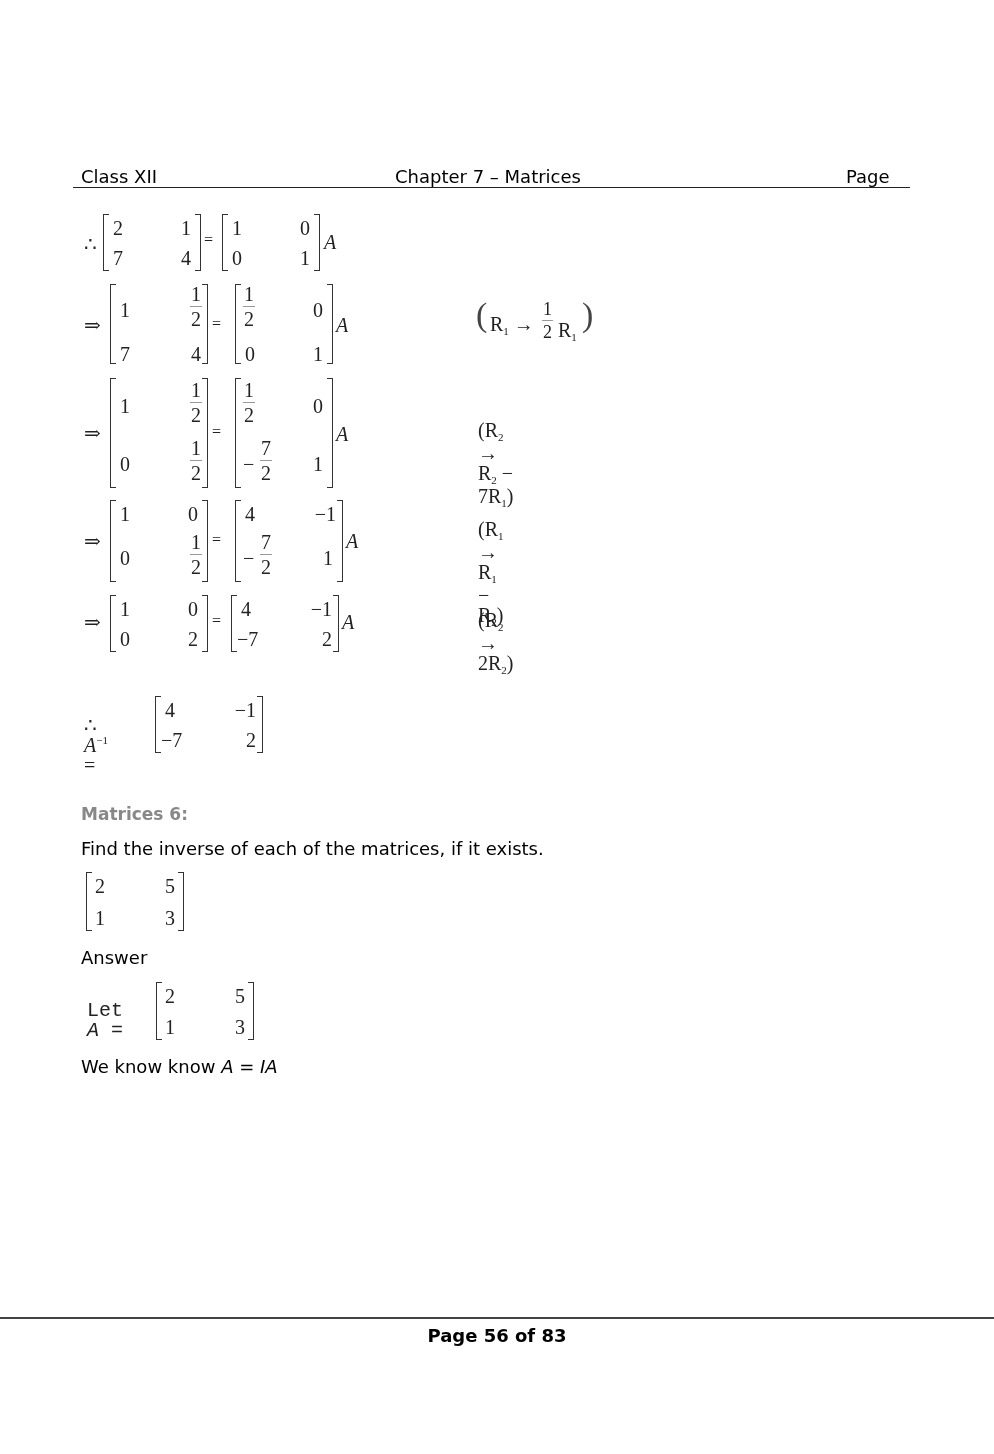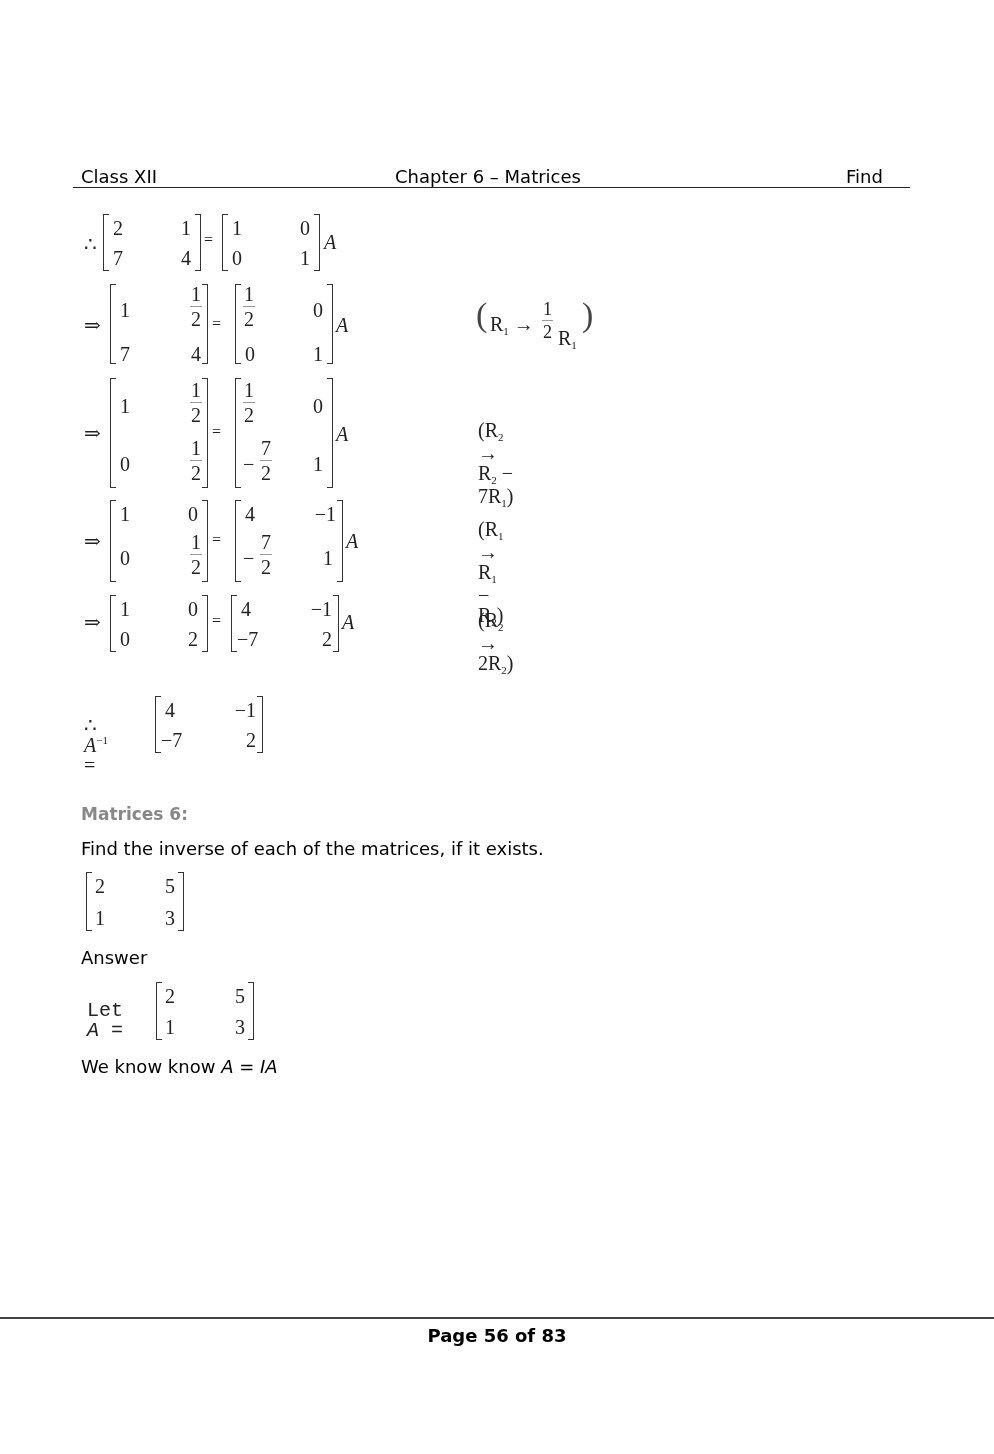--- a/index.html
+++ b/index.html
@@ -24,22 +24,22 @@
   .it { font-style: italic; }
   sub.s { font-size: 11px; vertical-align: -4px; }
   sup.s { font-size: 11px; vertical-align: 8px; }
   .paren { font-size: 34px; position: absolute; line-height: 1; color: #444; }
   .q { color: #888; font-weight: bold; font-size: 17px; }
 </style>
 </head>
 <body>
 
 <div class="abs sans hdr" style="left:81px;">Class XII</div>
-<div class="abs sans hdr" style="left:395px;">Chapter 6 – Matrices</div>
-<div class="abs sans hdr" style="left:846px;">Find</div>
+<div class="abs sans hdr" style="left:395px;">Chapter 7 – Matrices</div>
+<div class="abs sans hdr" style="left:846px;">Page</div>
 <div class="hdr-line"></div>
 
 <div class="mrow" style="left:0;top:0;">
   <span class="op" style="left:84px;top:234px;">∴</span>
   <div class="mat" style="left:103px;top:214px;width:96px;height:57px;">
     <span class="cell" style="left:9px;top:4px;">2</span>
     <span class="cell" style="right:9px;top:4px;">1</span>
     <span class="cell" style="left:9px;top:34px;">7</span>
     <span class="cell" style="right:9px;top:34px;">4</span>
   </div>
@@ -75,21 +75,21 @@
     <span class="cell" style="right:9px;top:60px;">1</span>
   </div>
   <span class="op it" style="left:336px;top:315px;">A</span>
   <div class="abs" style="left:476px;top:296px;height:60px;width:130px;">
     <span class="paren" style="left:0;top:2px;">(</span>
     <span class="op" style="left:14px;top:18px;">R<sub class="s">1</sub> → </span>
     <span class="frac" style="left:66px;top:4px;font-size:18px;">
         <span class="n">1</span>
         <span class="d">2</span>
       </span>
-    <span class="op" style="left:82px;top:32px;">R<sub class="s">1</sub></span>
+    <span class="op" style="left:82px;top:24px;">R<sub class="s">1</sub></span>
     <span class="paren" style="left:106px;top:2px;">)</span>
   </div>
 </div>
 
 <div class="mrow" style="left:0;top:0;">
   <span class="op" style="left:84px;top:423px;">⇒</span>
   <div class="mat" style="left:110px;top:378px;width:96px;height:110px;">
     <span class="cell" style="left:9px;top:18px;">1</span>
     <span class="frac" style="right:5px;top:2px;">
         <span class="n">1</span>

